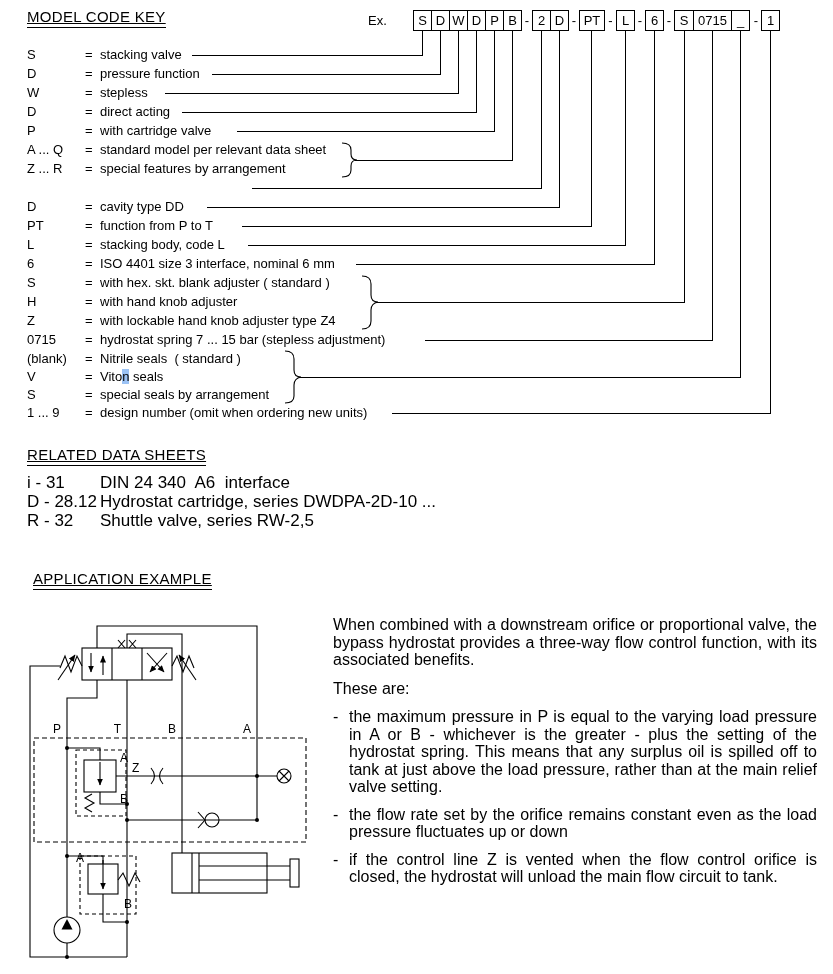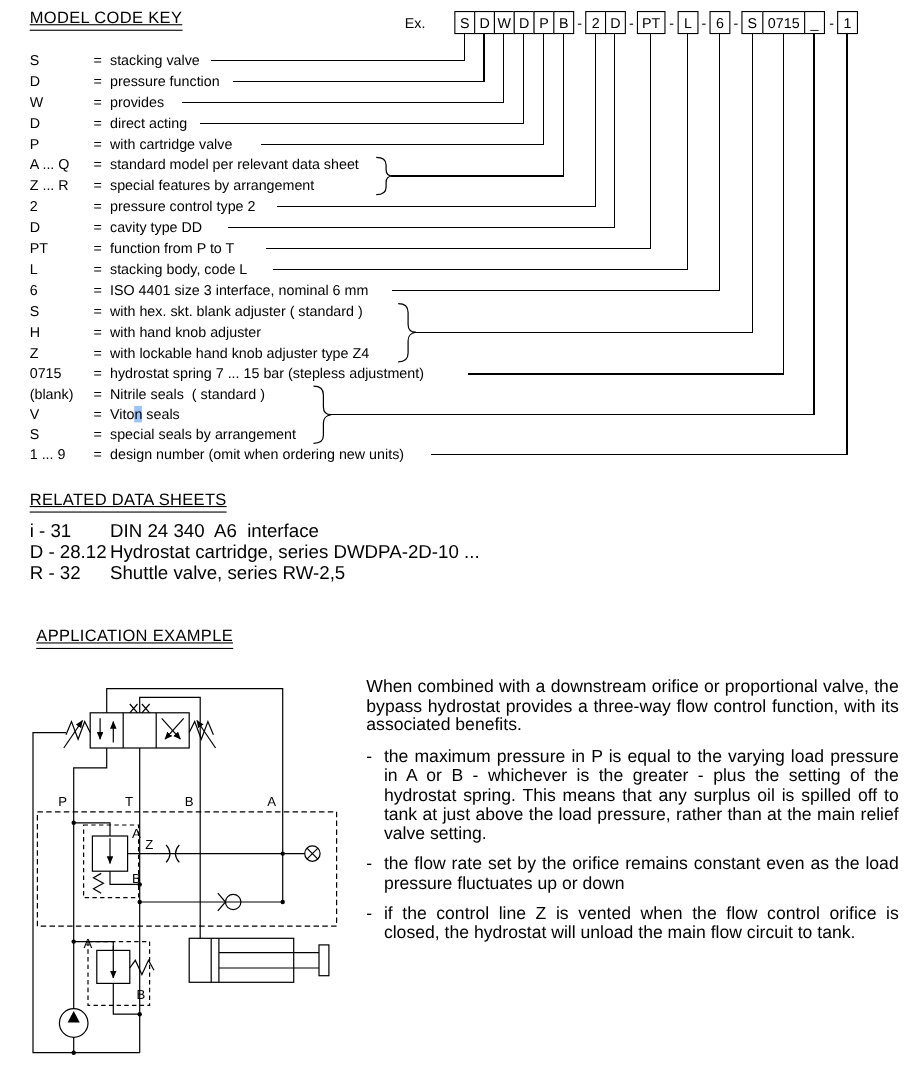--- a/index.html
+++ b/index.html
@@ -84,26 +84,25 @@
   <span class="mbox" style="left:645px;width:19px">6</span>
   <span class="mdash" style="left:665px;width:8px">-</span>
   <span class="mbox" style="left:674px;width:20px">S</span>
   <span class="mbox" style="left:693px;width:39px">0715</span>
   <span class="mbox" style="left:731px;width:19px">_</span>
   <span class="mdash" style="left:752px;width:8px">-</span>
   <span class="mbox" style="left:761px;width:19px">1</span>
 
   <div class="krow" style="top:46px"><span class="kcode">S</span><span class="keq">=</span><span class="kdesc">stacking valve</span></div>
   <div class="krow" style="top:65px"><span class="kcode">D</span><span class="keq">=</span><span class="kdesc">pressure function</span></div>
-  <div class="krow" style="top:84px"><span class="kcode">W</span><span class="keq">=</span><span class="kdesc">provides</span></div>
+  <div class="krow" style="top:84px"><span class="kcode">W</span><span class="keq">=</span><span class="kdesc">stepless</span></div>
   <div class="krow" style="top:103px"><span class="kcode">D</span><span class="keq">=</span><span class="kdesc">direct acting</span></div>
   <div class="krow" style="top:122px"><span class="kcode">P</span><span class="keq">=</span><span class="kdesc">with cartridge valve</span></div>
   <div class="krow" style="top:141px"><span class="kcode">A ... Q</span><span class="keq">=</span><span class="kdesc">standard model per relevant data sheet</span></div>
   <div class="krow" style="top:160px"><span class="kcode">Z ... R</span><span class="keq">=</span><span class="kdesc">special features by arrangement</span></div>
-  <div class="krow" style="top:179px"><span class="kcode">2</span><span class="keq">=</span><span class="kdesc">pressure control type 2</span></div>
   <div class="krow" style="top:198px"><span class="kcode">D</span><span class="keq">=</span><span class="kdesc">cavity type DD</span></div>
   <div class="krow" style="top:236px"><span class="kcode">L</span><span class="keq">=</span><span class="kdesc">stacking body, code L</span></div>
   <div class="krow" style="top:217px"><span class="kcode">PT</span><span class="keq">=</span><span class="kdesc">function from P to T</span></div>
   <div class="krow" style="top:255px"><span class="kcode">6</span><span class="keq">=</span><span class="kdesc">ISO 4401 size 3 interface, nominal 6 mm</span></div>
   <div class="krow" style="top:274px"><span class="kcode">S</span><span class="keq">=</span><span class="kdesc">with hex. skt. blank adjuster ( standard )</span></div>
   <div class="krow" style="top:293px"><span class="kcode">H</span><span class="keq">=</span><span class="kdesc">with hand knob adjuster</span></div>
   <div class="krow" style="top:312px"><span class="kcode">Z</span><span class="keq">=</span><span class="kdesc">with lockable hand knob adjuster type Z4</span></div>
   <div class="krow" style="top:331px"><span class="kcode">0715</span><span class="keq">=</span><span class="kdesc">hydrostat spring 7 ... 15 bar (stepless adjustment)</span></div>
   <div class="krow" style="top:350px"><span class="kcode">(blank)</span><span class="keq">=</span><span class="kdesc">Nitrile seals  ( standard )</span></div>
   <div class="krow" style="top:368px"><span class="kcode">V</span><span class="keq">=</span><span class="kdesc"><span>Vito</span><span class="hl">n</span><span> seals</span></span></div>
@@ -240,20 +239,21 @@
       <text x="98" y="152">A</text>
       <text x="110" y="162">Z</text>
       <text x="98" y="193">B</text>
       <text x="62" y="252" text-anchor="end">A</text>
       <text x="102" y="298">B</text>
     </g>
   </svg>
 
   <div class="app-text">
     <div class="para">When combined with a downstream orifice or proportional valve, the bypass hydrostat provides a three-way flow control function, with its associated benefits.</div>
+    <div class="para">These are:</div>
     <div class="bullet">
       <span class="bdash">-</span>
       <span class="btext">the maximum pressure in P is equal to the varying load pressure in A or B - whichever is the greater - plus the setting of the hydrostat spring.  This means that any surplus oil is spilled off to tank at just above the load pressure, rather than at the main relief valve setting.</span>
     </div>
     <div class="bullet">
       <span class="bdash">-</span>
       <span class="btext">the flow rate set by the orifice remains constant even as the load pressure fluctuates up or down</span>
     </div>
     <div class="bullet">
       <span class="bdash">-</span>

